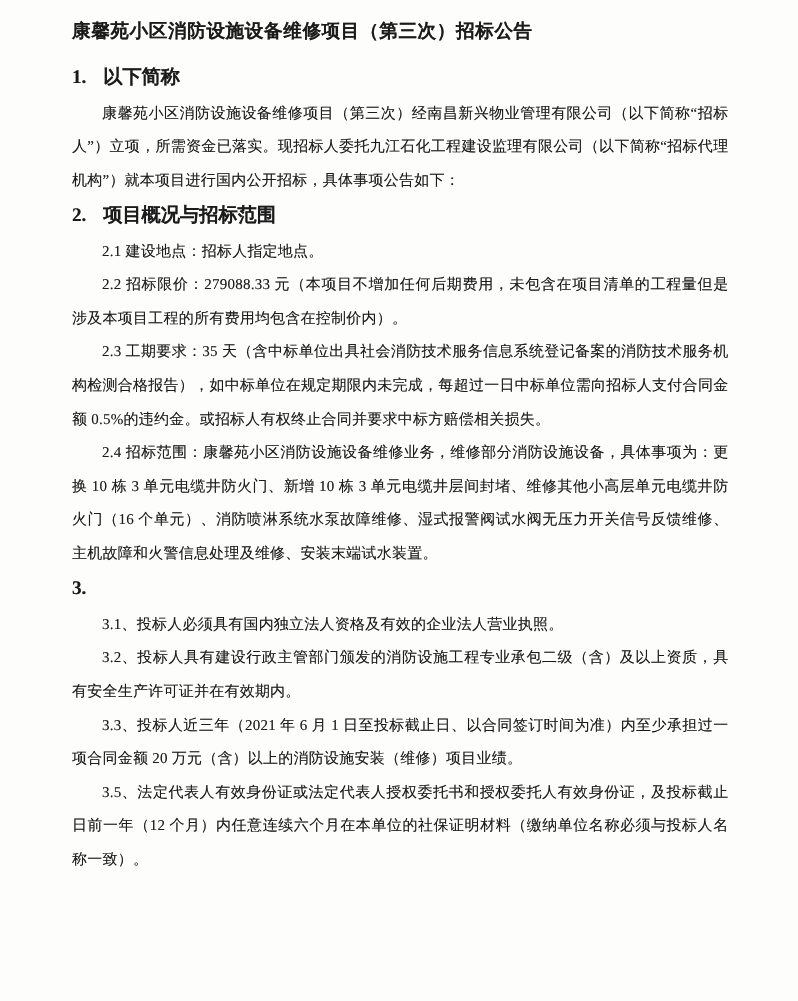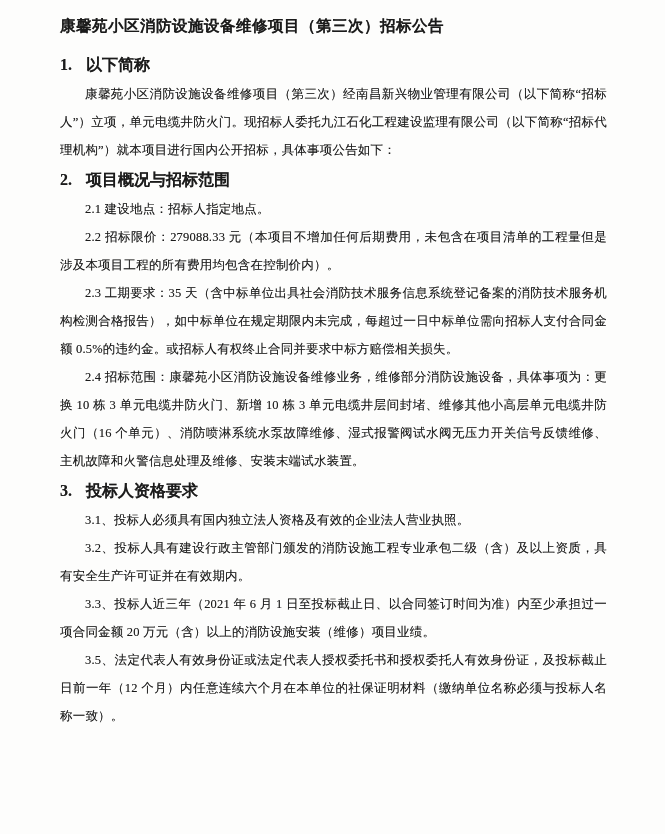--- a/index.html
+++ b/index.html
@@ -64,33 +64,32 @@
 
 <div class="page">
 
   <div class="doc-title">康馨苑小区消防设施设备维修项目（第三次）招标公告</div>
 
 
   <div class="section-heading">
     <span class="section-number">1.</span>
     <span class="section-label">以下简称</span>
   </div>
-  <p class="body-para">康馨苑小区消防设施设备维修项目（第三次）经南昌新兴物业管理有限公司（以下简称“招标人”）立项，单元电缆井防火门。现招标人委托九江石化工程建设监理有限公司（以下简称“招标代理机构”）就本项目进行国内公开招标，具体事项公告如下：</p>
+  <p class="body-para">康馨苑小区消防设施设备维修项目（第三次）经南昌新兴物业管理有限公司（以下简称“招标人”）立项，所需资金已落实。现招标人委托九江石化工程建设监理有限公司（以下简称“招标代理机构”）就本项目进行国内公开招标，具体事项公告如下：</p>
 
   <div class="section-heading">
     <span class="section-number">2.</span>
     <span class="section-label">项目概况与招标范围</span>
   </div>
   <p class="body-para">2.1 建设地点：招标人指定地点。</p>
   <p class="body-para">2.2 招标限价：279088.33 元（本项目不增加任何后期费用，未包含在项目清单的工程量但是涉及本项目工程的所有费用均包含在控制价内）。</p>
   <p class="body-para">2.3 工期要求：35 天（含中标单位出具社会消防技术服务信息系统登记备案的消防技术服务机构检测合格报告），如中标单位在规定期限内未完成，每超过一日中标单位需向招标人支付合同金额 0.5%的违约金。或招标人有权终止合同并要求中标方赔偿相关损失。</p>
   <p class="body-para">2.4 招标范围：康馨苑小区消防设施设备维修业务，维修部分消防设施设备，具体事项为：更换 10 栋 3 单元电缆井防火门、新增 10 栋 3 单元电缆井层间封堵、维修其他小高层单元电缆井防火门（16 个单元）、消防喷淋系统水泵故障维修、湿式报警阀试水阀无压力开关信号反馈维修、主机故障和火警信息处理及维修、安装末端试水装置。</p>
 
   <div class="section-heading">
     <span class="section-number">3.</span>
-    <span class="section-label">投标人资格要求</span>
   </div>
   <p class="body-para">3.1、投标人必须具有国内独立法人资格及有效的企业法人营业执照。</p>
   <p class="body-para">3.2、投标人具有建设行政主管部门颁发的消防设施工程专业承包二级（含）及以上资质，具有安全生产许可证并在有效期内。</p>
   <p class="body-para">3.3、投标人近三年（2021 年 6 月 1 日至投标截止日、以合同签订时间为准）内至少承担过一项合同金额 20 万元（含）以上的消防设施安装（维修）项目业绩。</p>
   <p class="body-para">3.5、法定代表人有效身份证或法定代表人授权委托书和授权委托人有效身份证，及投标截止日前一年（12 个月）内任意连续六个月在本单位的社保证明材料（缴纳单位名称必须与投标人名称一致）。</p>
 
 </div>
 
 </body></html>

